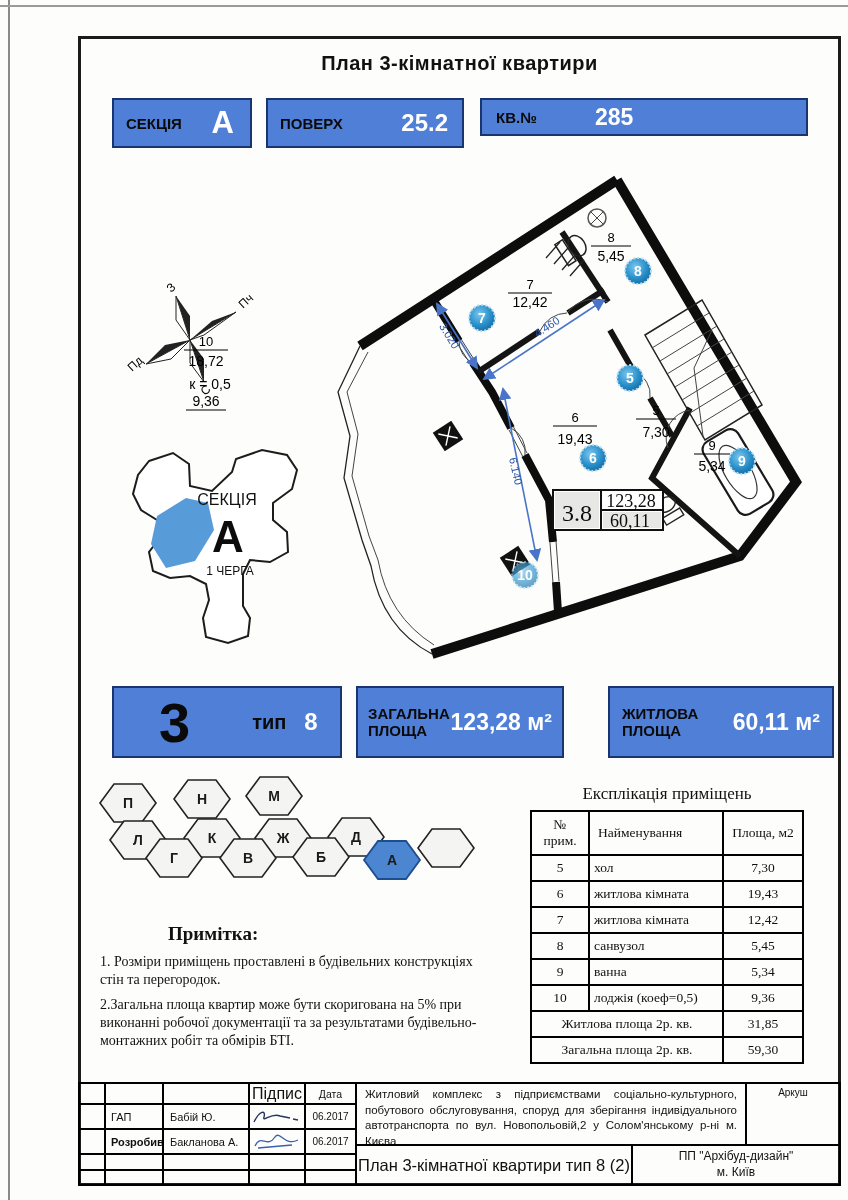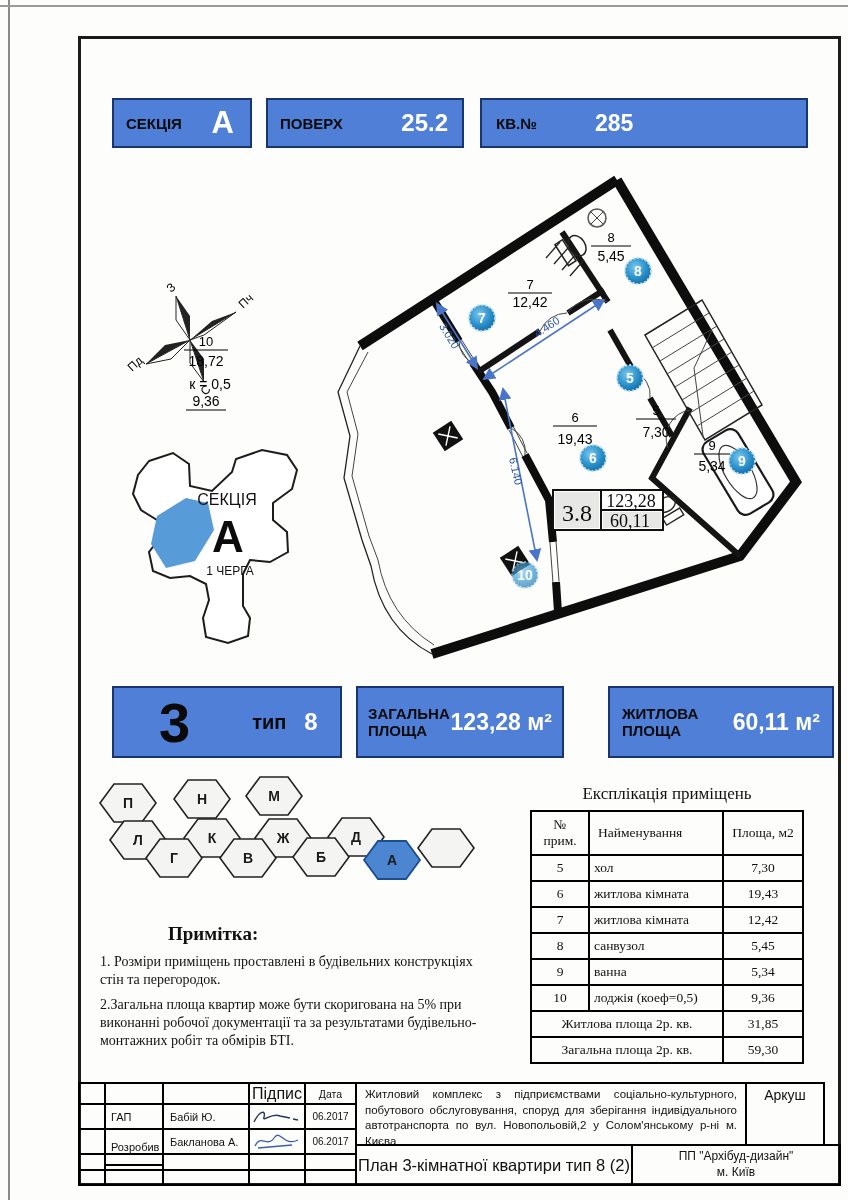--- a/index.html
+++ b/index.html
@@ -13,21 +13,21 @@
   
   #frame{left:78px;top:36px;width:763px;height:1150px;border:3px solid #1b1b1b;box-sizing:border-box;}
   
   #sheet-title{left:78px;top:52px;width:763px;text-align:center;font-size:20px;font-weight:bold;letter-spacing:.5px;}
   
   .badge{background:#4f7fd6;border:2px solid #18356f;box-sizing:border-box;display:flex;align-items:center;}
   .blabel{font-weight:bold;color:#0a0a0a;}
   .bvalue{font-weight:bold;color:#fff;}
   #badge-section{left:112px;top:98px;width:140px;height:50px;padding:0 16px 0 12px;justify-content:space-between;}
   #badge-floor{left:266px;top:98px;width:198px;height:50px;padding:0 14px 0 12px;justify-content:space-between;}
-  #badge-apt{left:480px;top:98px;width:328px;height:50px;padding:0 0 0 14px;}
+  #badge-apt{left:480px;top:98px;width:328px;height:38px;padding:0 0 0 14px;}
   
   #badge-rooms{left:112px;top:686px;width:230px;height:72px;}
   #badge-total{left:356px;top:686px;width:208px;height:72px;padding:0 10px;}
   #badge-living{left:608px;top:686px;width:226px;height:72px;padding:0 12px;}
   .area-label{font-size:15px;font-weight:bold;line-height:1.15;color:#0a0a0a;}
   .area-value{margin-left:auto;font-size:23px;font-weight:bold;color:#fff;white-space:nowrap;}
   
   #notes{left:100px;top:922px;width:390px;}
   #notes h3{margin:1px 0 8px 68px;font-size:19px;font-weight:bold;}
   #notes p{margin:0 0 7px 0;font-size:14px;line-height:1.28;text-align:left;}
@@ -62,20 +62,21 @@
   .hexletter{font-size:14px;font-weight:bold;fill:#1a1a1a;text-anchor:middle;font-family:"Liberation Sans",sans-serif;}
 </style>
 </head>
 <body>
 
 <div id="page">
   <div class="abs edge-l"></div>
   <div class="abs edge-t"></div>
   <div class="abs" id="frame"></div>
 
+  <div class="abs" id="sheet-title">План 3-кімнатної квартири</div>
 
   <div class="abs badge" id="badge-section">
     <span class="blabel" style="font-size:15px;">СЕКЦІЯ</span>
     <span class="bvalue" style="font-size:31px;">А</span>
   </div>
   <div class="abs badge" id="badge-floor">
     <span class="blabel" style="font-size:15px;">ПОВЕРХ</span>
     <span class="bvalue" style="font-size:24px;">25.2</span>
   </div>
   <div class="abs badge" id="badge-apt">
@@ -374,41 +375,41 @@
     <div class="tbc" style="left:104px;top:1103px;width:60px;height:27px;padding-left:5px;">ГАП</div>
     <div class="tbc" style="left:162px;top:1103px;width:88px;height:27px;padding-left:6px;">Бабій Ю.</div>
     <div class="tbc center" style="left:248px;top:1103px;width:58px;height:27px;">
       <svg width="50" height="20" viewBox="0 0 50 20">
           <path d="M2,15 C8,3 14,3 12,10 C10,16 20,5 28,9 L38,11 M41,12 l5,1" stroke="#23365e" stroke-width="1.4" fill="none"></path>
         </svg>
     </div>
     <div class="tbc center" style="left:304px;top:1103px;width:53px;height:27px;font-size:10px;">06.2017</div>
 
     <div class="tbc" style="left:78px;top:1128px;width:28px;height:27px;"></div>
-    <div class="tbc" style="left:104px;top:1128px;width:60px;height:38px;padding-left:5px;">Розробив</div>
+    <div class="tbc" style="left:104px;top:1128px;width:60px;height:27px;padding-left:5px;font-weight:bold;">Розробив</div>
     <div class="tbc" style="left:162px;top:1128px;width:88px;height:27px;padding-left:6px;">Бакланова А.</div>
     <div class="tbc center" style="left:248px;top:1128px;width:58px;height:27px;">
       <svg width="50" height="20" viewBox="0 0 50 20">
           <path d="M3,14 C9,1 15,17 23,5 C28,-2 33,15 46,8 M6,16 L40,13" stroke="#3a5fb0" stroke-width="1.3" fill="none"></path>
         </svg>
     </div>
     <div class="tbc center" style="left:304px;top:1128px;width:53px;height:27px;font-size:10px;">06.2017</div>
 
     <div class="tbc" style="left:78px;top:1153px;width:28px;height:18px;"></div>
     <div class="tbc" style="left:104px;top:1153px;width:60px;height:18px;"></div>
     <div class="tbc" style="left:162px;top:1153px;width:88px;height:18px;"></div>
     <div class="tbc" style="left:248px;top:1153px;width:58px;height:18px;"></div>
     <div class="tbc" style="left:304px;top:1153px;width:53px;height:18px;"></div>
     <div class="tbc" style="left:78px;top:1169px;width:28px;height:17px;"></div>
     <div class="tbc" style="left:104px;top:1169px;width:60px;height:17px;"></div>
     <div class="tbc" style="left:162px;top:1169px;width:88px;height:17px;"></div>
     <div class="tbc" style="left:248px;top:1169px;width:58px;height:17px;"></div>
     <div class="tbc" style="left:304px;top:1169px;width:53px;height:17px;"></div>
 
     <div class="tbc" style="left:355px;top:1082px;width:392px;height:64px;align-items:flex-start;padding:3px 8px;font-size:11.5px;line-height:1.35;text-align:justify;">Житловий комплекс з підприємствами соціально-культурного, побутового обслуговування, споруд для зберігання індивідуального автотранспорта по вул. Новопольовій,2 у Солом'янському р-ні м. Києва</div>
-    <div class="tbc top" style="left:745px;top:1082px;width:80px;height:64px;font-size:14px;padding-top:3px;">Аркуш</div>
+    <div class="tbc top" style="left:745px;top:1082px;width:96px;height:64px;font-size:10px;padding-top:3px;">Аркуш</div>
     <div class="tbc center" style="left:355px;top:1144px;width:278px;height:42px;font-size:16.5px;">План 3-кімнатної квартири тип 8 (2)</div>
     <div class="tbc center" style="left:631px;top:1144px;width:210px;height:42px;flex-direction:column;justify-content:center;font-size:12px;line-height:1.3;">
       <span>ПП "Архібуд-дизайн"</span>
       <span>м. Київ</span>
     </div>
   </div>
 </div>
 
 </body></html>

